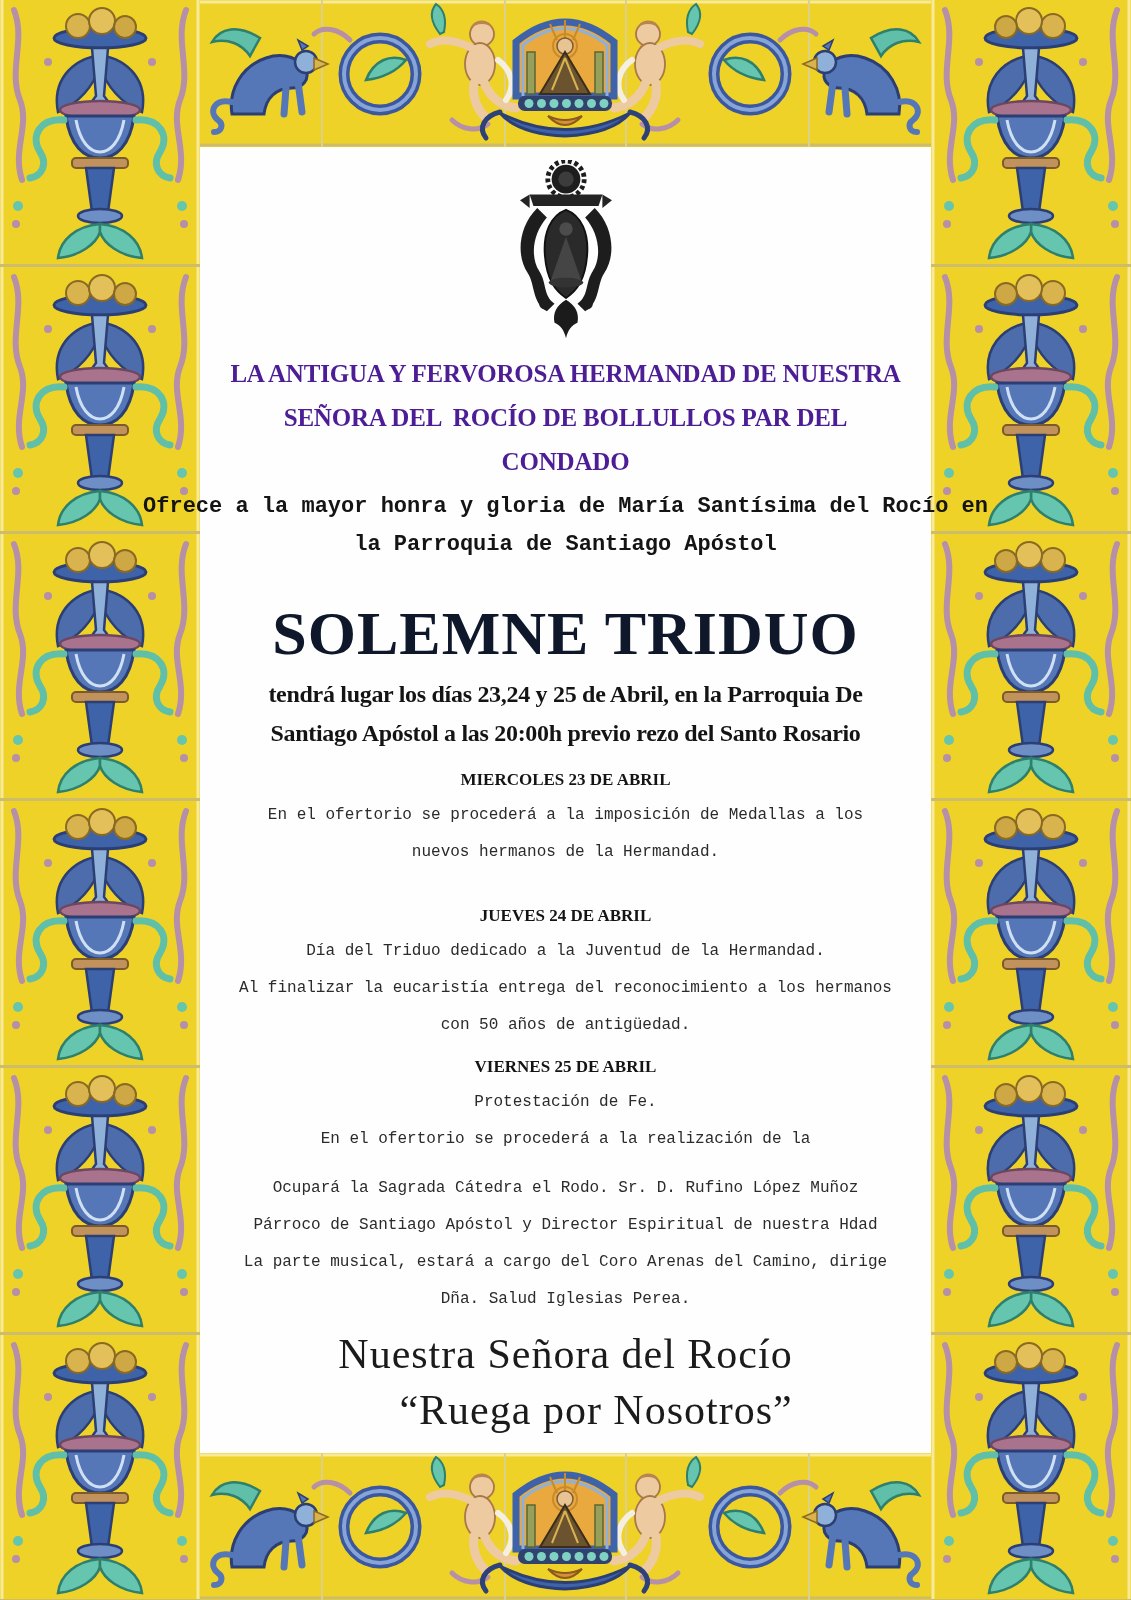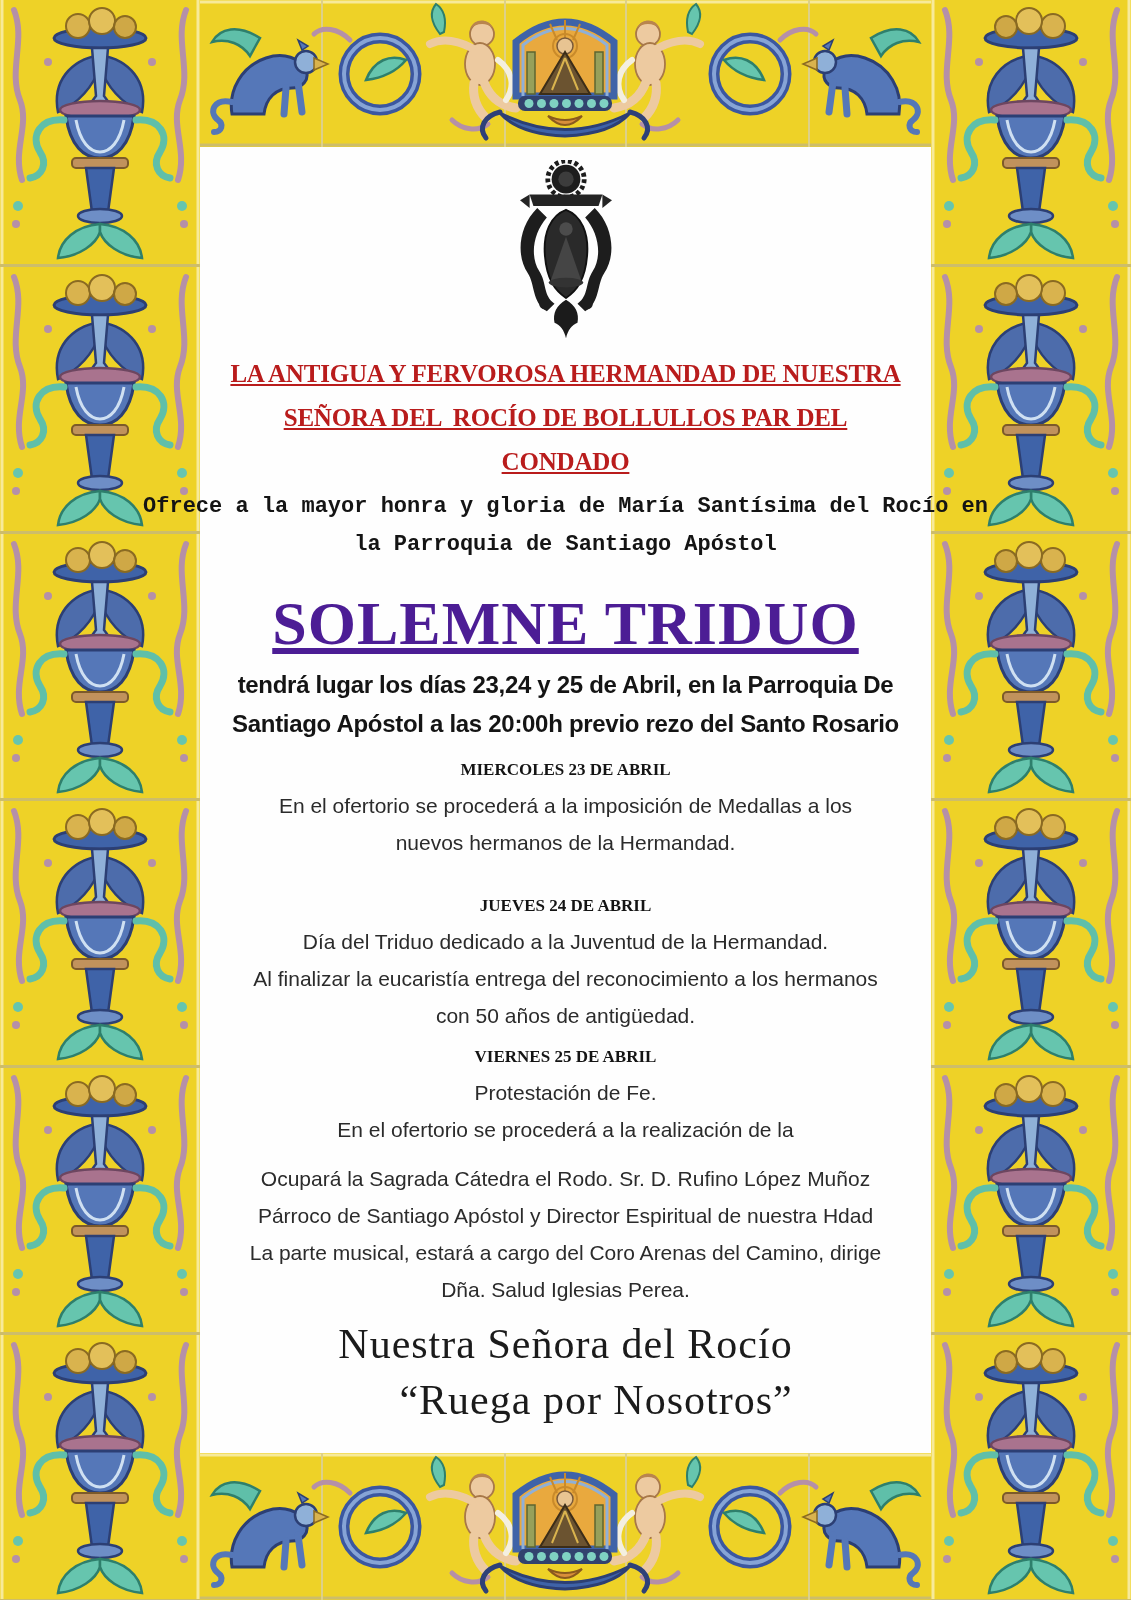--- a/index.html
+++ b/index.html
@@ -14,45 +14,45 @@
   .frieze.top{top:0;}
   .frieze.bottom{top:1453px;}
   .panel{
     position:absolute;left:200px;top:147px;width:731px;height:1306px;
     background:#fefefe;display:flex;flex-direction:column;align-items:center;
     text-align:center;
   }
   .emblem{margin:13px 0 10px;flex:none;}
   .org-line{
     font-family:"Liberation Serif",serif;font-weight:700;font-size:25px;
-    line-height:44px;color:#b91c1c;letter-spacing:-0.2px;white-space:pre-wrap;text-decoration:underline;
+    line-height:44px;color:#4c1d95;letter-spacing:-0.2px;white-space:pre-wrap;
   }
   .intro-block{margin-top:4px;}
   .intro-line{
     font-family:Liberation Mono, monospace;font-weight:700;font-size:22px;
     line-height:38px;color:#141414;white-space:nowrap;
   }
   .main-title{
-    margin-top:24px;font-family:"Liberation Serif",serif;font-weight:700;
-    font-size:62px;line-height:71px;color:#4c1d95;letter-spacing:1px;white-space:nowrap;text-decoration:underline;
+    margin-top:34px;font-family:"Liberation Serif",serif;font-weight:700;
+    font-size:62px;line-height:71px;color:#0f172a;letter-spacing:1px;white-space:nowrap;
   }
   .subtitle-block{margin-top:6px;}
   .subtitle-line{
-    font-family:Liberation Sans, sans-serif;font-weight:700;font-size:24px;
+    font-family:Liberation Serif, serif;font-weight:700;font-size:24px;
     line-height:39px;color:#141414;letter-spacing:-0.3px;white-space:nowrap;
   }
   .day-section{margin-top:12px;}
   .day-section.d2{margin-top:30px;}
   .day-section.d3{margin-top:8px;}
   .day-head{
     font-family:"Liberation Serif",serif;font-weight:700;font-size:17px;
     line-height:30px;color:#141414;margin-bottom:2px;white-space:nowrap;
   }
   .body-line{
-    font-size:21px;line-height:37px;color:#2b2b2b;white-space:nowrap;
+    font-size:16px;line-height:37px;color:#2b2b2b;white-space:nowrap;font-family:Liberation Mono, monospace;
   }
   .preacher-block{margin-top:12px;text-align:center;}
   .music-block{}
   .closing-block{margin-top:8px;}
   .closing-line{
     font-family:"Liberation Serif",serif;font-weight:400;font-size:42px;
     line-height:56px;color:#1b1b1b;letter-spacing:1px;white-space:nowrap;text-align:right;
   }
   .defs{position:absolute;width:0;height:0;}
 </style>

